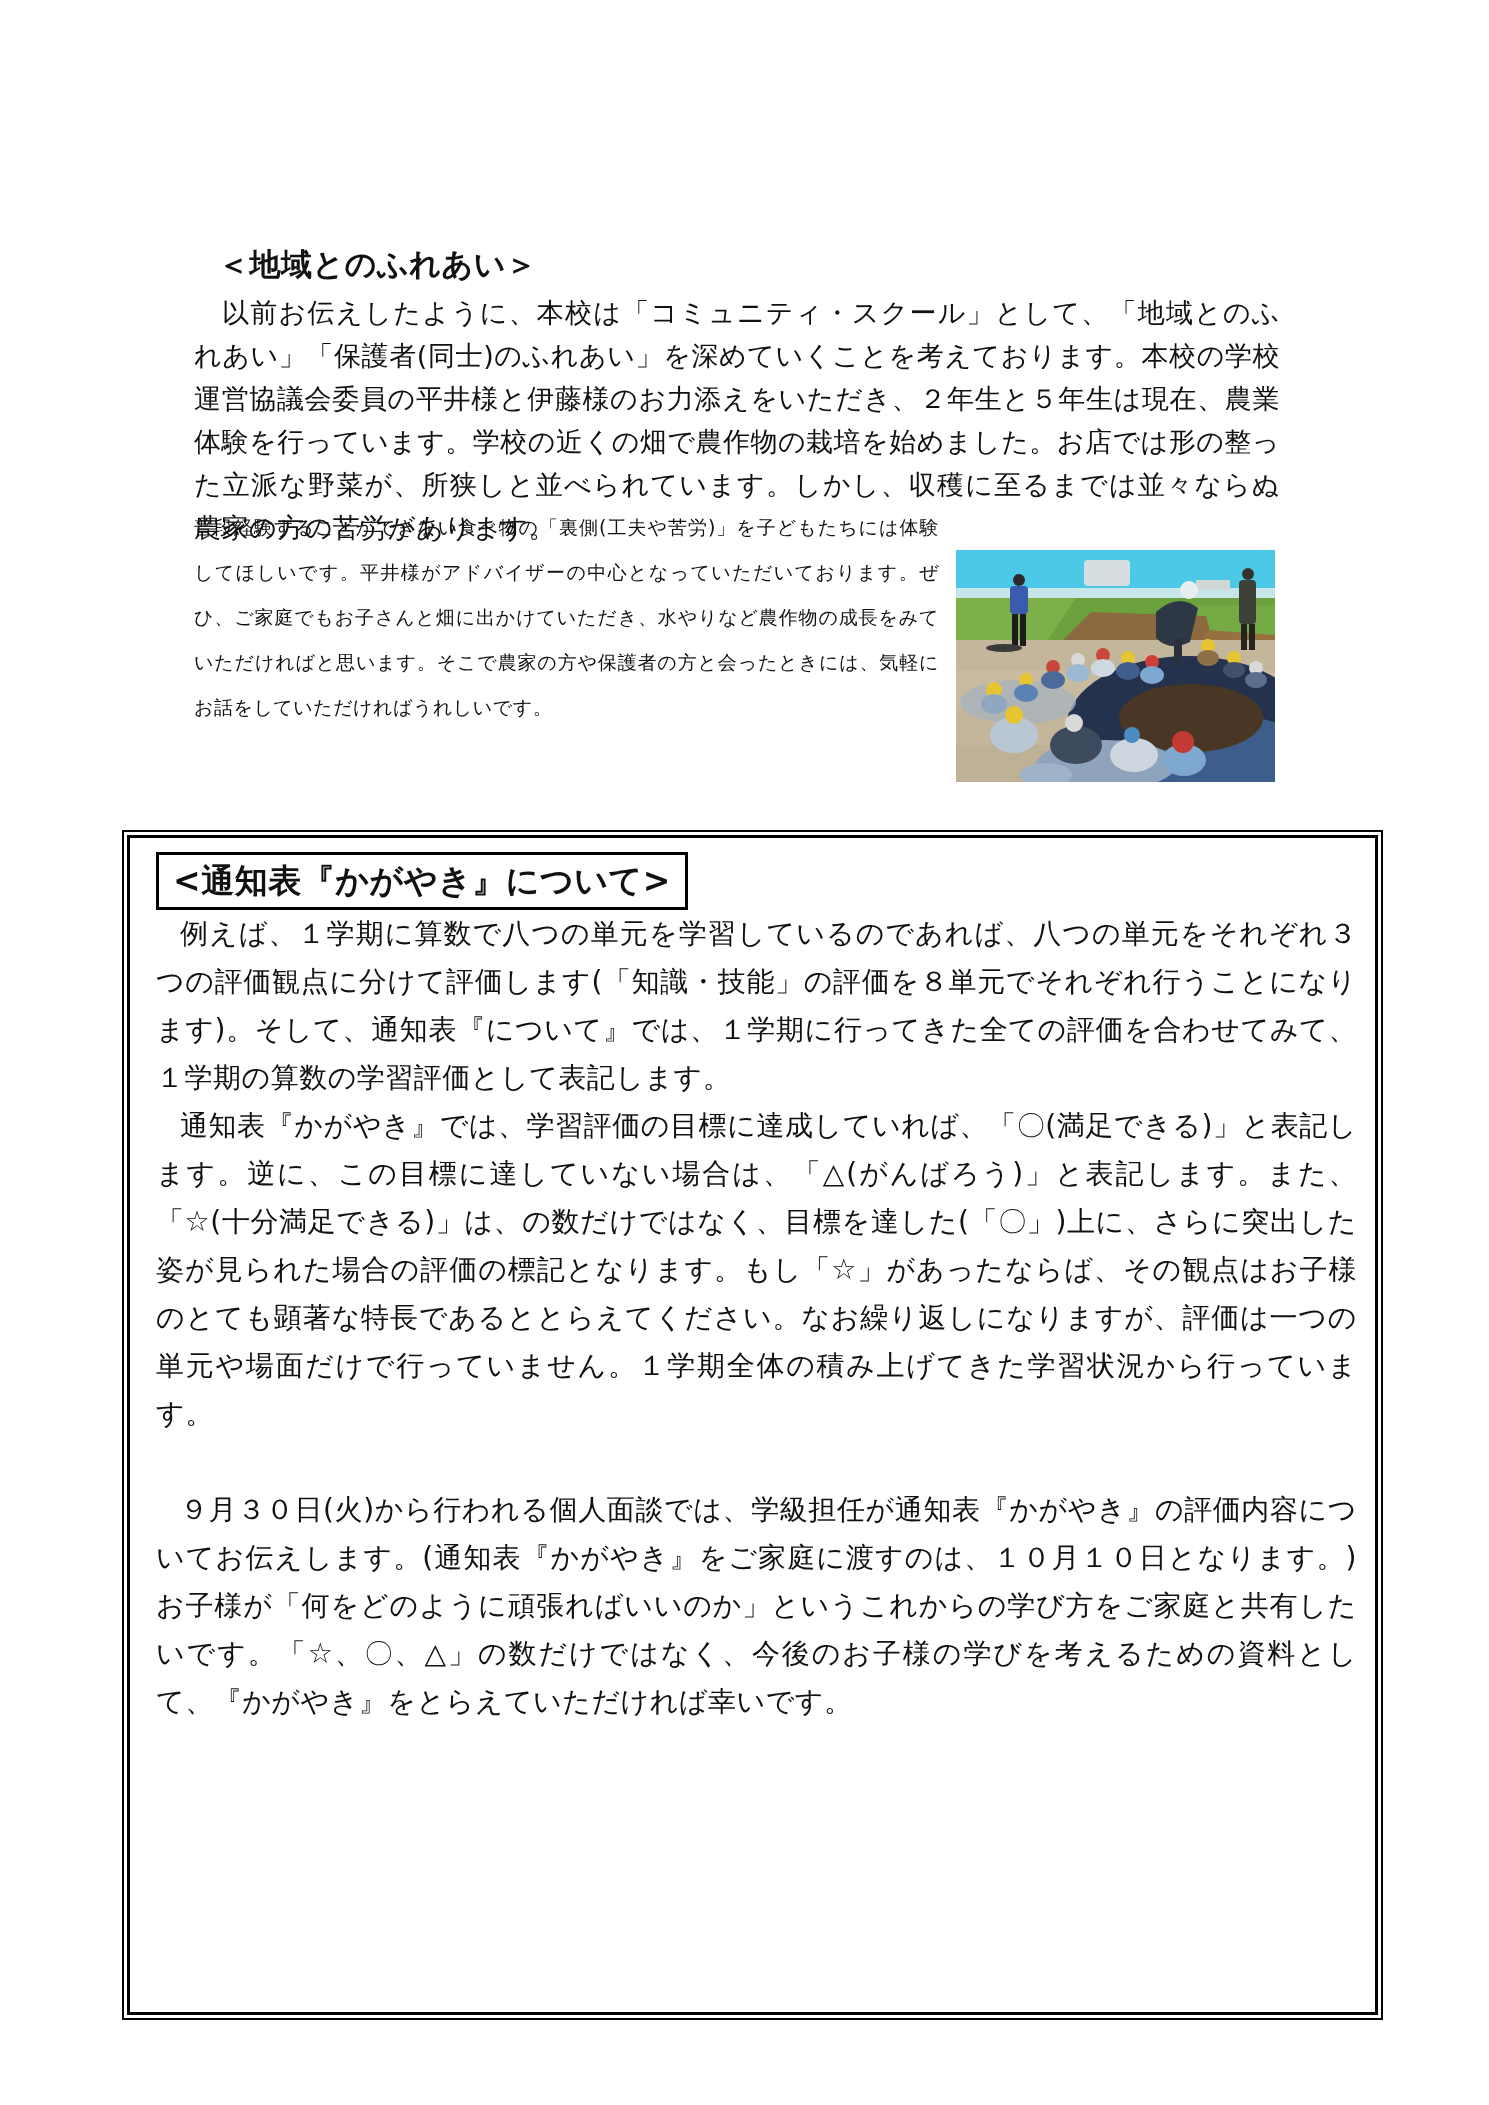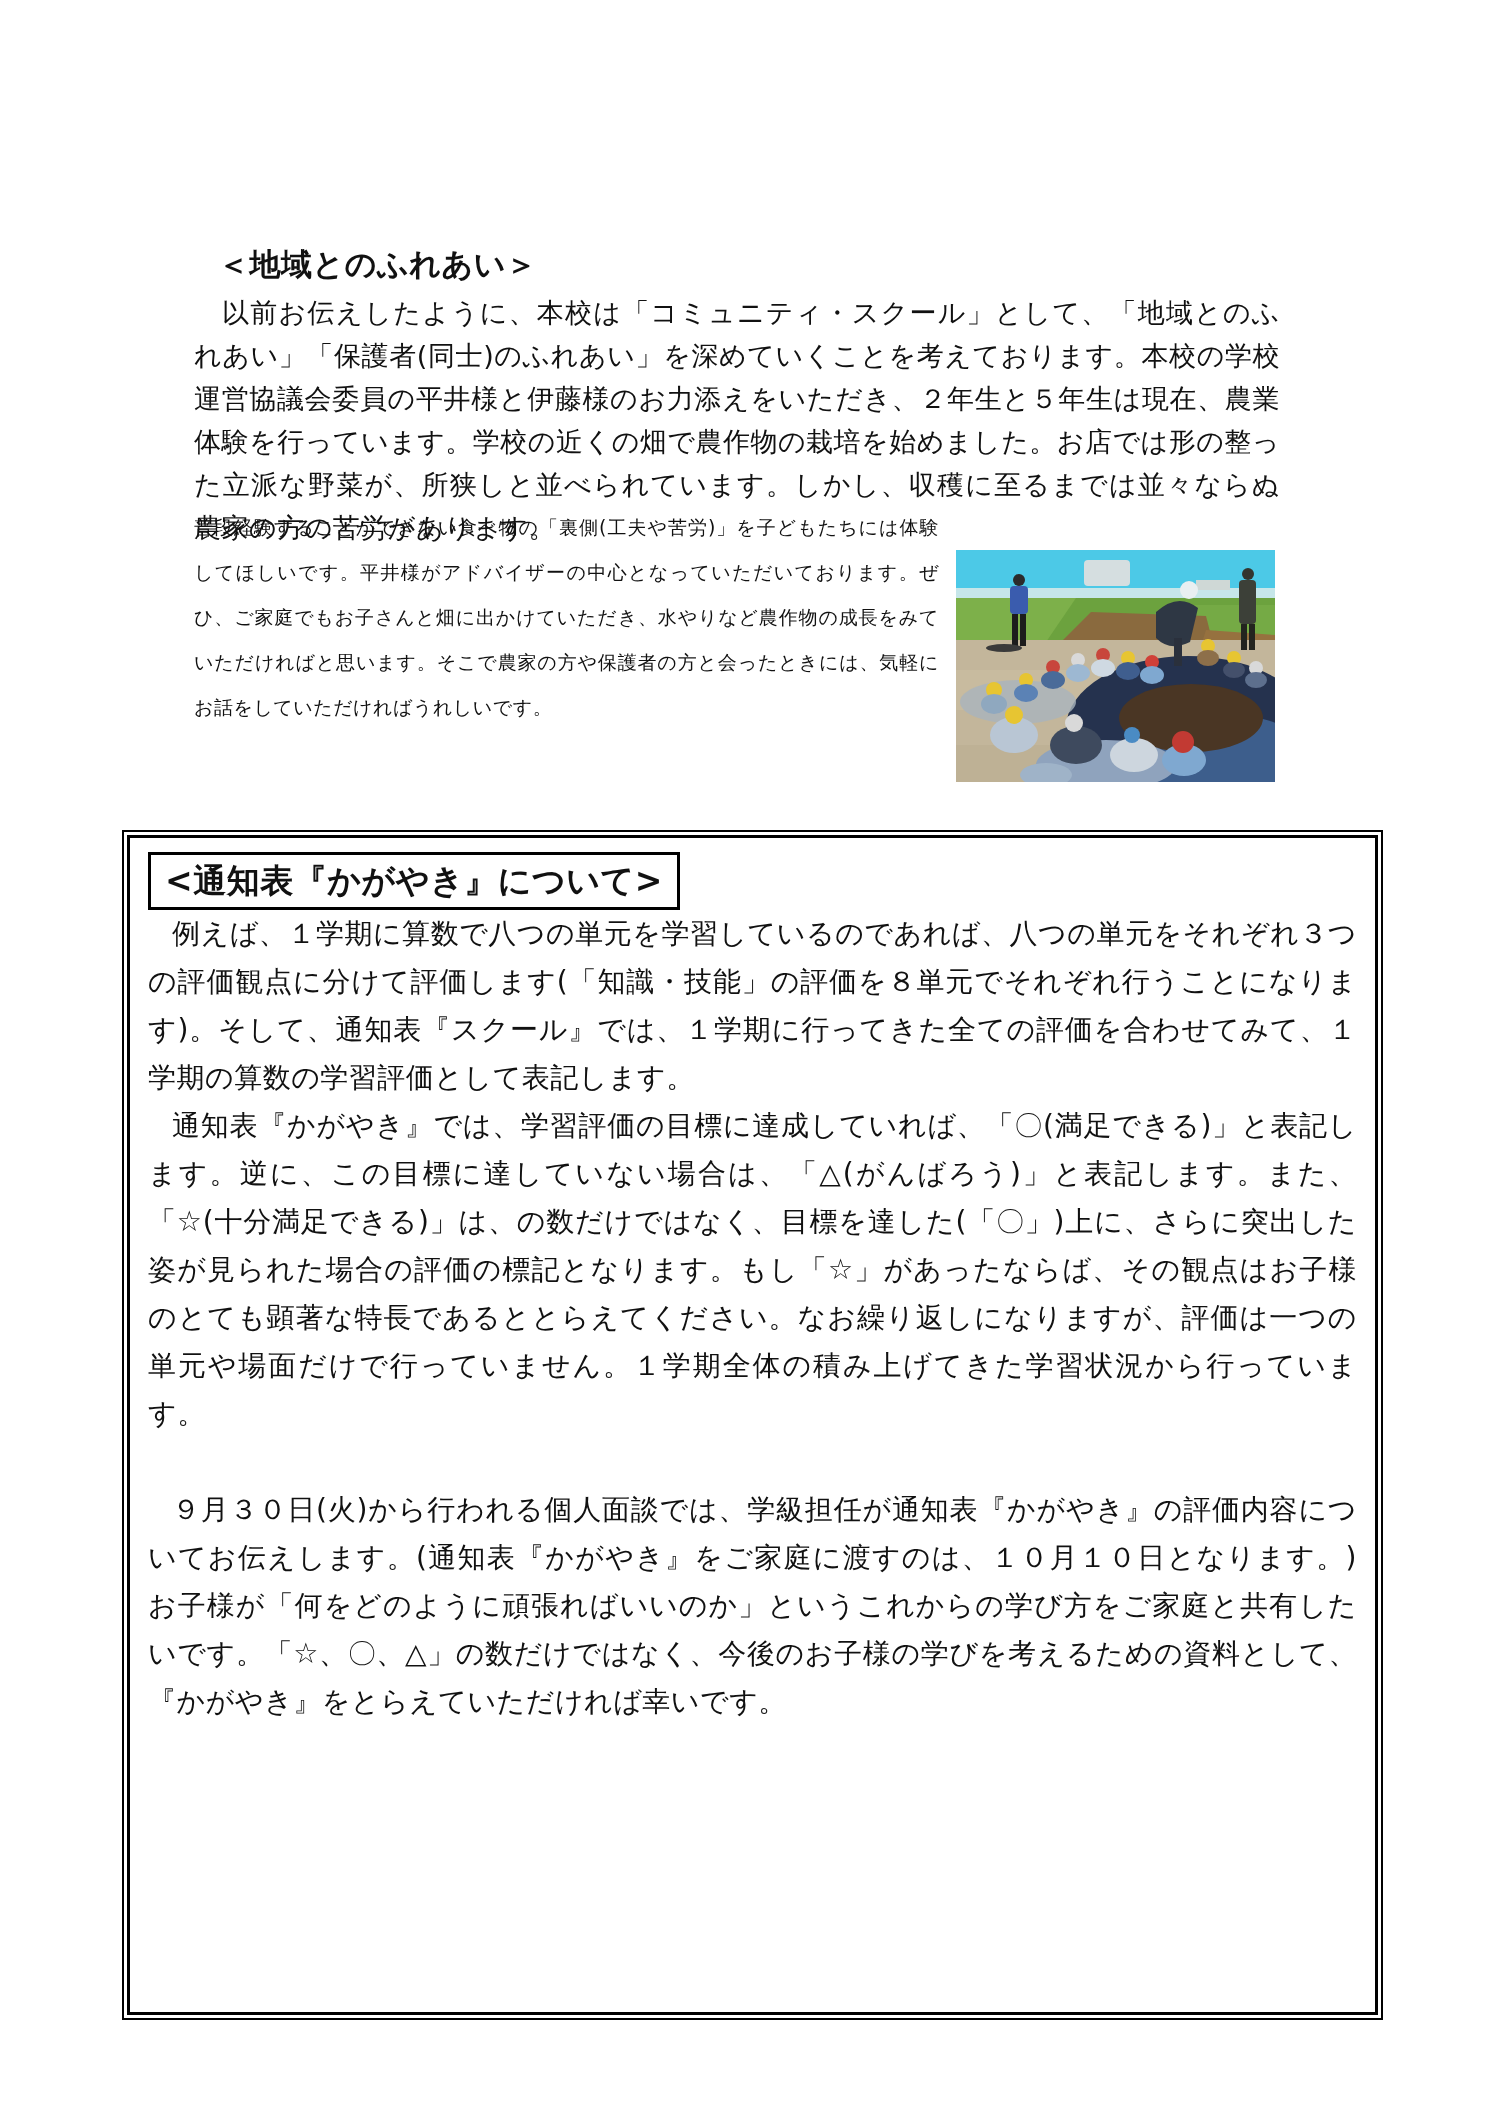--- a/index.html
+++ b/index.html
@@ -32,21 +32,21 @@
     display:block;
   }
 
   
   #report-box{
     position:absolute; left:122px; top:830px; width:1261px; height:1190px;
     border:2px solid #000; padding:3px; box-sizing:border-box;
   }
   #report-box-inner{
     border:3px solid #000; width:100%; height:100%; box-sizing:border-box;
-    padding:14px 18px 0 18px;
+    padding:14px 18px 0 26px;
   }
   #report-title{
     display:inline-block;
     border:3px solid #000;
     padding:6px 14px;
     font-size:33px; font-weight:bold; line-height:40px;
     white-space:nowrap;
   }
   .report-paragraph{
     margin:0; font-size:28px; line-height:48px; text-indent:24px;
@@ -141,21 +141,21 @@
       <ellipse cx="90" cy="225" rx="26" ry="12" fill="#9fb3c8"></ellipse>
     </g>
   </svg>
 
   <div id="report-box">
     <div id="report-box-inner">
 
       <div id="report-title" class="jp">&lt;通知表『かがやき』について&gt;</div>
 
 
-      <p id="report-p2" class="report-paragraph jp">例えば、１学期に算数で八つの単元を学習しているのであれば、八つの単元をそれぞれ３つの評価観点に分けて評価します(「知識・技能」の評価を８単元でそれぞれ行うことになります)。そして、通知表『スクール』では、１学期に行ってきた全ての評価を合わせてみて、１学期の算数の学習評価として表記します。</p>
+      <p id="report-p2" class="report-paragraph jp">例えば、１学期に算数で八つの単元を学習しているのであれば、八つの単元をそれぞれ３つの評価観点に分けて評価します(「知識・技能」の評価を８単元でそれぞれ行うことになります)。そして、通知表『について』では、１学期に行ってきた全ての評価を合わせてみて、１学期の算数の学習評価として表記します。</p>
 
       <p id="report-p3" class="report-paragraph jp">通知表『かがやき』では、学習評価の目標に達成していれば、「〇(満足できる)」と表記します。逆に、この目標に達していない場合は、「△(がんばろう)」と表記します。また、「☆(十分満足できる)」は、の数だけではなく、目標を達した(「〇」)上に、さらに突出した姿が見られた場合の評価の標記となります。もし「☆」があったならば、その観点はお子様のとても顕著な特長であるととらえてください。なお繰り返しになりますが、評価は一つの単元や場面だけで行っていません。１学期全体の積み上げてきた学習状況から行っています。</p>
 
       <p id="report-p4" class="report-paragraph jp">９月３０日(火)から行われる個人面談では、学級担任が通知表『かがやき』の評価内容についてお伝えします。(通知表『かがやき』をご家庭に渡すのは、１０月１０日となります。) お子様が「何をどのように頑張ればいいのか」というこれからの学び方をご家庭と共有したいです。「☆、〇、△」の数だけではなく、今後のお子様の学びを考えるための資料として、『かがやき』をとらえていただければ幸いです。</p>
 
     </div>
   </div>
 
 </div>
 

